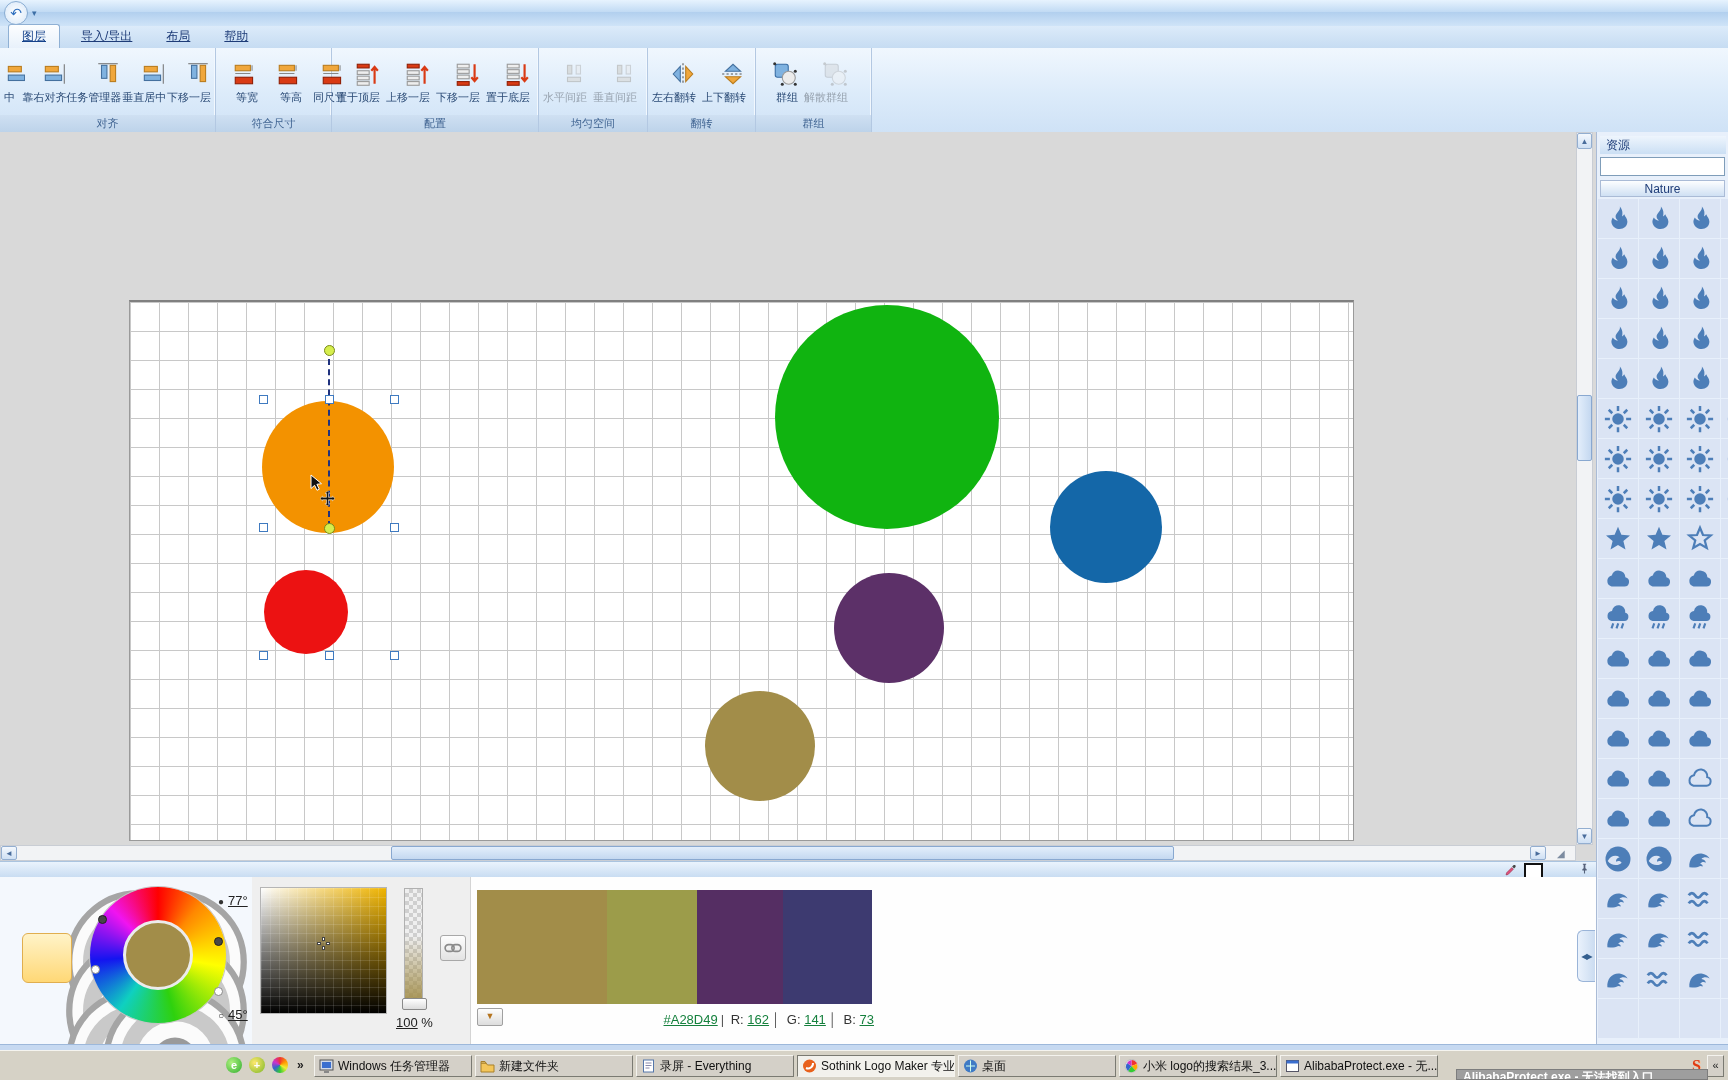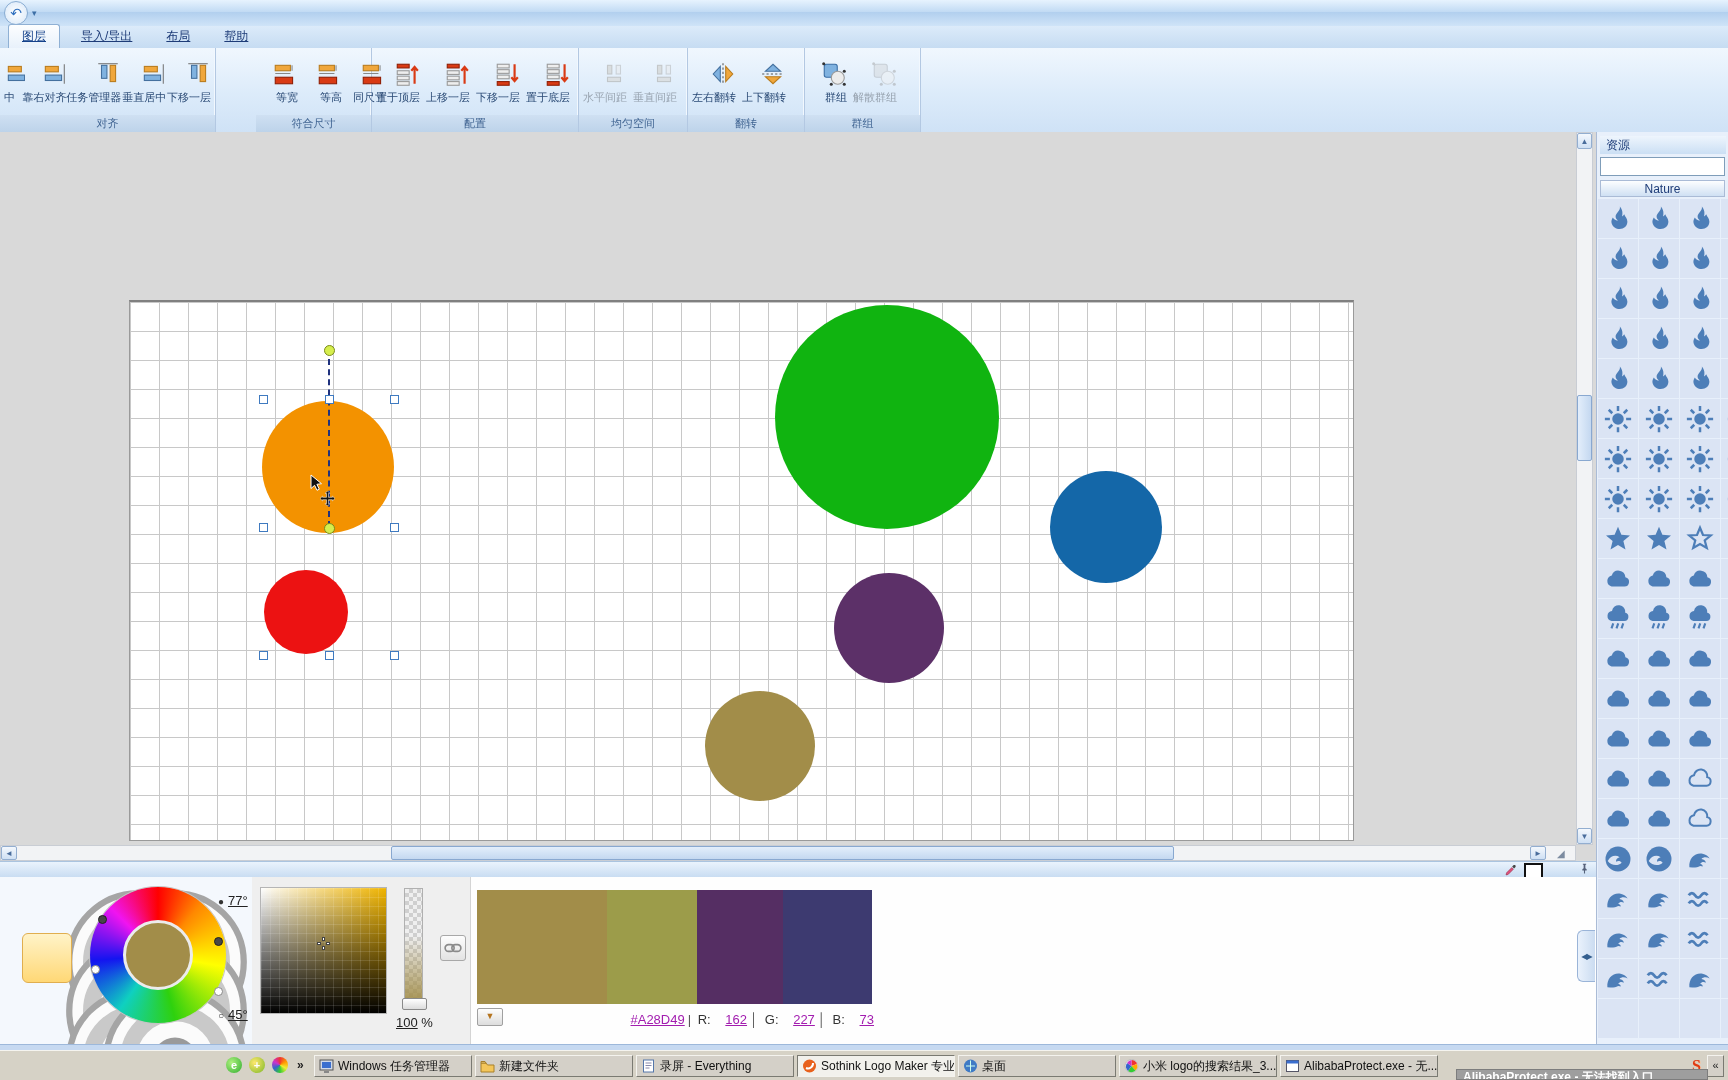--- a/index.html
+++ b/index.html
@@ -96,21 +96,21 @@
   #alpha-thumb{position:absolute;left:402px;top:121px;width:23px;height:10px;background:linear-gradient(#fff,#dcdcdc);border:1px solid #8a8a8a;border-radius:2px;}
   #opacity-label{position:absolute;left:396px;top:138px;font-size:13px;color:#222;}
   #opacity-label .val{text-decoration:underline;}
   #chain-btn{position:absolute;left:440px;top:58px;width:24px;height:24px;background:linear-gradient(#fdfdfd,#e3e3e3);
      border:1px solid #a8a8a8;border-radius:3px;display:flex;align-items:center;justify-content:center;}
   #swatches{position:absolute;left:477px;top:13px;height:114px;display:flex;}
   .swatch{height:114px;}
   #swatch-dd{position:absolute;left:477px;top:131px;width:24px;height:16px;background:linear-gradient(#fdfdfd,#ddd);
      border:1px solid #a0a0a0;border-radius:2px;color:#b5741f;font-size:9px;text-align:center;line-height:15px;}
   #rgb-line{position:absolute;top:135px;left:560px;width:314px;text-align:right;color:#333;font-size:13px;}
-  #rgb-line a{color:#a21caf;text-decoration:underline;margin-left:11px;}
+  #rgb-line a{color:#15803d;text-decoration:underline;}
   #rgb-line .sep{color:#555;padding:0 3px;}
   #collapse-tab{left:1577px;top:930px;width:17px;height:50px;background:linear-gradient(90deg,#eaf2fc,#cbdcf1);
      border:1px solid #9ab4d8;border-right:none;border-radius:6px 0 0 6px;display:flex;align-items:center;justify-content:center;
      color:#345f8f;font-size:8px;letter-spacing:-1px;}
 
   
   #sidebar{left:1596px;top:132px;width:132px;height:912px;background:#e8f0fb;border-left:1px solid #aabbd6;box-sizing:border-box;overflow:hidden;}
   #res-title{left:1600px;top:136px;width:126px;height:18px;line-height:18px;padding-left:6px;box-sizing:border-box;
      background:linear-gradient(#eef5fd,#cbdff4);color:#1e3c78;}
   #res-search{left:1600px;top:157px;width:125px;height:19px;border:1px solid #7f9db9;background:#fff;box-sizing:border-box;font-size:12px;padding:0 3px;}
@@ -294,21 +294,21 @@
         </div>
         <div class="rbtn">
           <svg class="ic">
             <use href="#sym-align-v"></use>
           </svg>
           <span>下移一层</span>
         </div>
       </div>
       <div class="rgrouplabel">对齐</div>
     </div>
-    <div class="rgroup" style="width: 116px; margin-left: 40px;">
+    <div class="rgroup" style="width: 116px;">
       <div class="rbuttons">
         <div class="rbtn">
           <svg class="ic">
             <use href="#sym-size"></use>
           </svg>
           <span>等宽</span>
         </div>
         <div class="rbtn">
           <svg class="ic">
             <use href="#sym-size"></use>
@@ -363,21 +363,21 @@
         </div>
         <div class="rbtn disabled">
           <svg class="ic">
             <use href="#sym-space"></use>
           </svg>
           <span>垂直间距</span>
         </div>
       </div>
       <div class="rgrouplabel">均匀空间</div>
     </div>
-    <div class="rgroup" style="width: 117px;">
+    <div class="rgroup" style="width: 108px;">
       <div class="rbuttons">
         <div class="rbtn">
           <svg class="ic">
             <use href="#sym-fliph"></use>
           </svg>
           <span>左右翻转</span>
         </div>
         <div class="rbtn">
           <svg class="ic">
             <use href="#sym-flipv"></use>
@@ -536,21 +536,21 @@
       <div class="swatch" style="width: 130px; background: rgb(162, 141, 73);"></div>
       <div class="swatch" style="width: 90px; background: rgb(156, 156, 74);"></div>
       <div class="swatch" style="width: 86px; background: rgb(85, 46, 99);"></div>
       <div class="swatch" style="width: 89px; background: rgb(61, 58, 112);"></div>
     </div>
   <div id="swatch-dd">▼</div>
 
   <div id="rgb-line">
     <a>#A28D49</a><span class="sep">|</span>
     <span>R:</span> <a>162</a><span class="sep">│</span>
-    <span>G:</span> <a>227</a><span class="sep">│</span>
+    <span>G:</span> <a>141</a><span class="sep">│</span>
     <span>B:</span> <a>73</a>
   </div>
 </div>
 
 <div id="collapse-tab" class="abs">◀▶</div>
 
 <div id="sidebar" class="abs"></div>
 <div id="res-title" class="abs">资源</div>
 <input id="res-search" class="abs" value="" style="">
 <div id="res-cat" class="abs">Nature</div>

